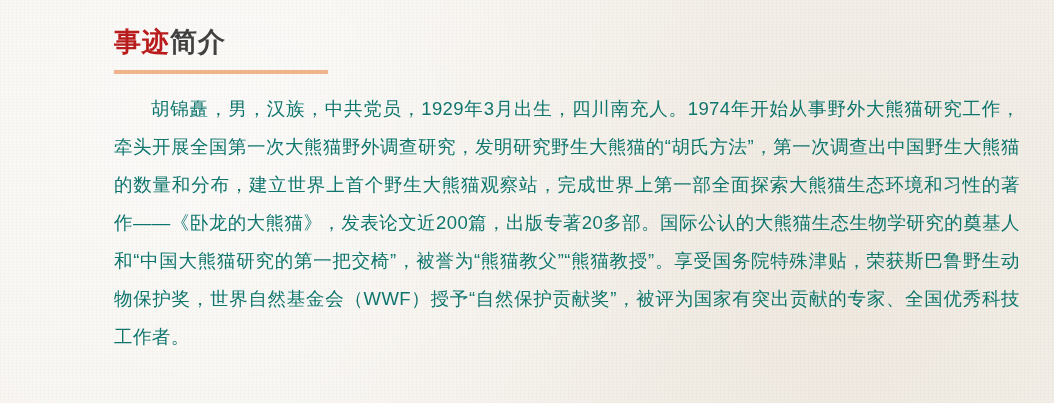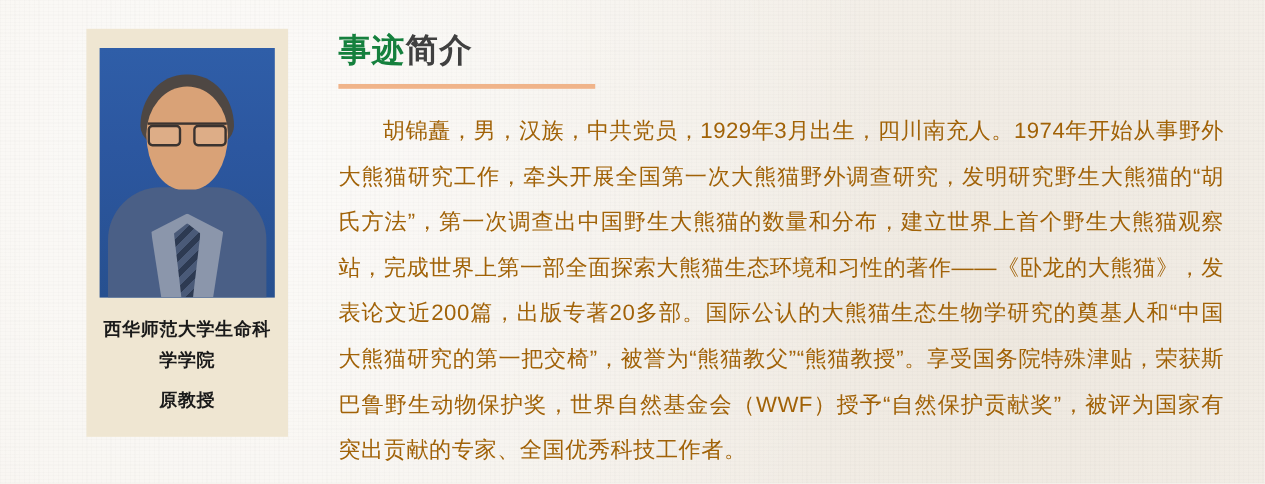--- a/index.html
+++ b/index.html
@@ -147,56 +147,44 @@
     padding-right: 10px;
     box-sizing: border-box;
   }
   .article-heading {
     font-size: 27px;
     font-weight: bold;
     letter-spacing: 1px;
     margin: 8px 0 4px 0;
     display: inline-block;
   }
-  .heading-dark { color: #15803d; }
+  .heading-dark { color: #b91c1c; }
   .heading-accent { color: #404040; }
   .heading-rule {
     width: 214px;
     height: 4px;
     background: #f0b48a;
     margin: 6px 0 16px 0;
   }
   .article-body {
     font-size: 18.5px;
     line-height: 38px;
-    color: #a16207;
+    color: #0f766e;
     text-align: justify;
     text-indent: 2em;
     letter-spacing: 0.4px;
   }
 </style>
 </head>
 <body>
 
 <div class="paper-texture"></div>
 
 <div class="layout">
 
-  <div class="profile-card">
-    <div class="portrait">
-      <div class="body"></div>
-      <div class="shirt"></div>
-      <div class="tie"></div>
-      <div class="hair"></div>
-      <div class="face"></div>
-      <div class="glasses"></div>
-    </div>
-    <div class="profile-caption">西华师范大学生命科学学院</div>
-    <div class="profile-role">原教授</div>
-  </div>
 
   <div class="article">
     <div>
       <span class="article-heading heading-dark">事迹</span><span class="article-heading heading-accent">简介</span>
     </div>
     <div class="heading-rule"></div>
     <div class="article-body">胡锦矗，男，汉族，中共党员，1929年3月出生，四川南充人。1974年开始从事野外大熊猫研究工作，牵头开展全国第一次大熊猫野外调查研究，发明研究野生大熊猫的“胡氏方法”，第一次调查出中国野生大熊猫的数量和分布，建立世界上首个野生大熊猫观察站，完成世界上第一部全面探索大熊猫生态环境和习性的著作——《卧龙的大熊猫》，发表论文近200篇，出版专著20多部。国际公认的大熊猫生态生物学研究的奠基人和“中国大熊猫研究的第一把交椅”，被誉为“熊猫教父”“熊猫教授”。享受国务院特殊津贴，荣获斯巴鲁野生动物保护奖，世界自然基金会（WWF）授予“自然保护贡献奖”，被评为国家有突出贡献的专家、全国优秀科技工作者。</div>
   </div>
 
 </div>

